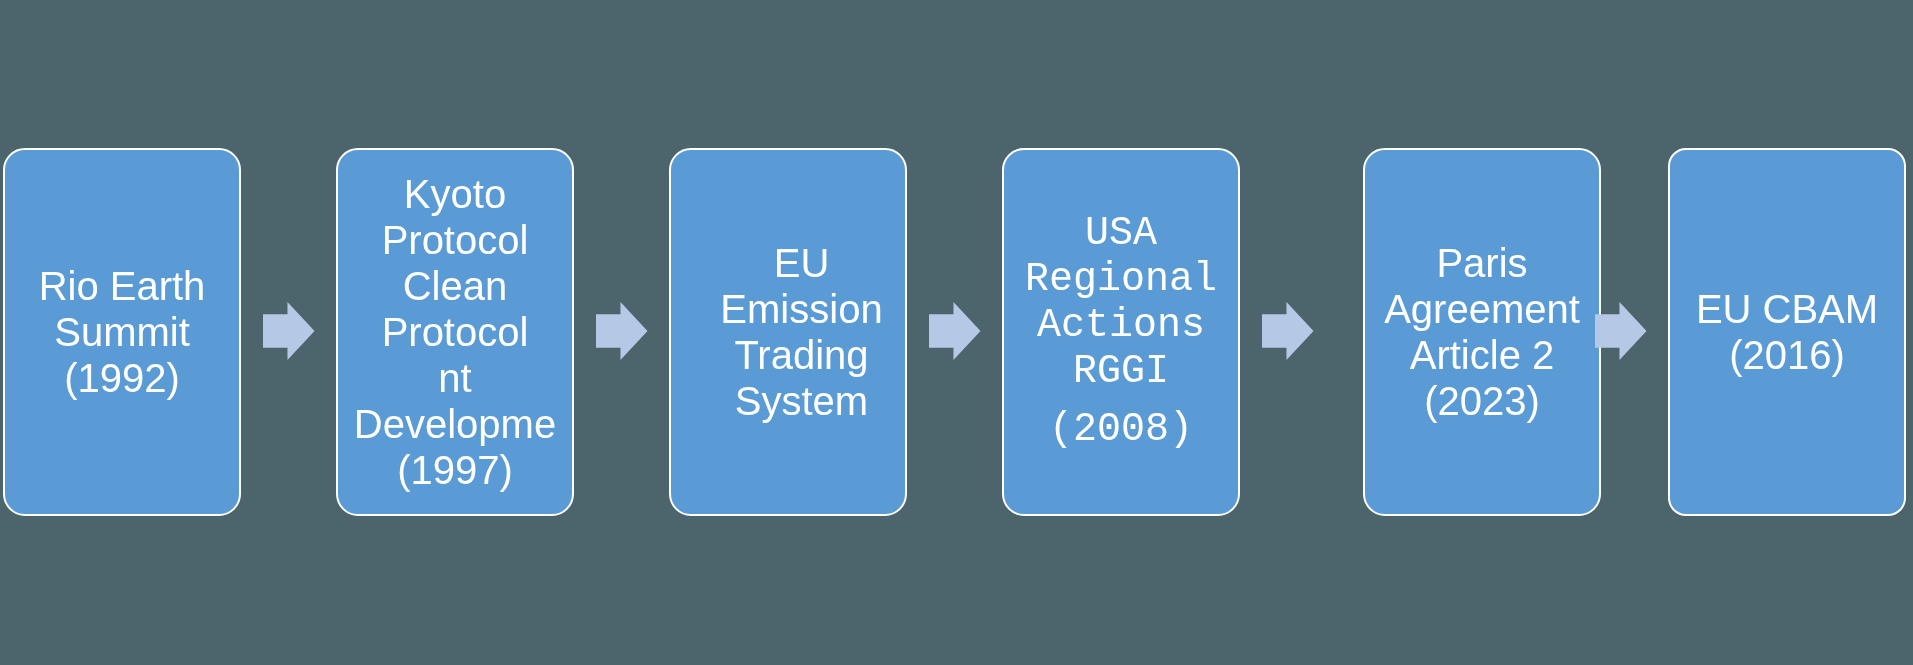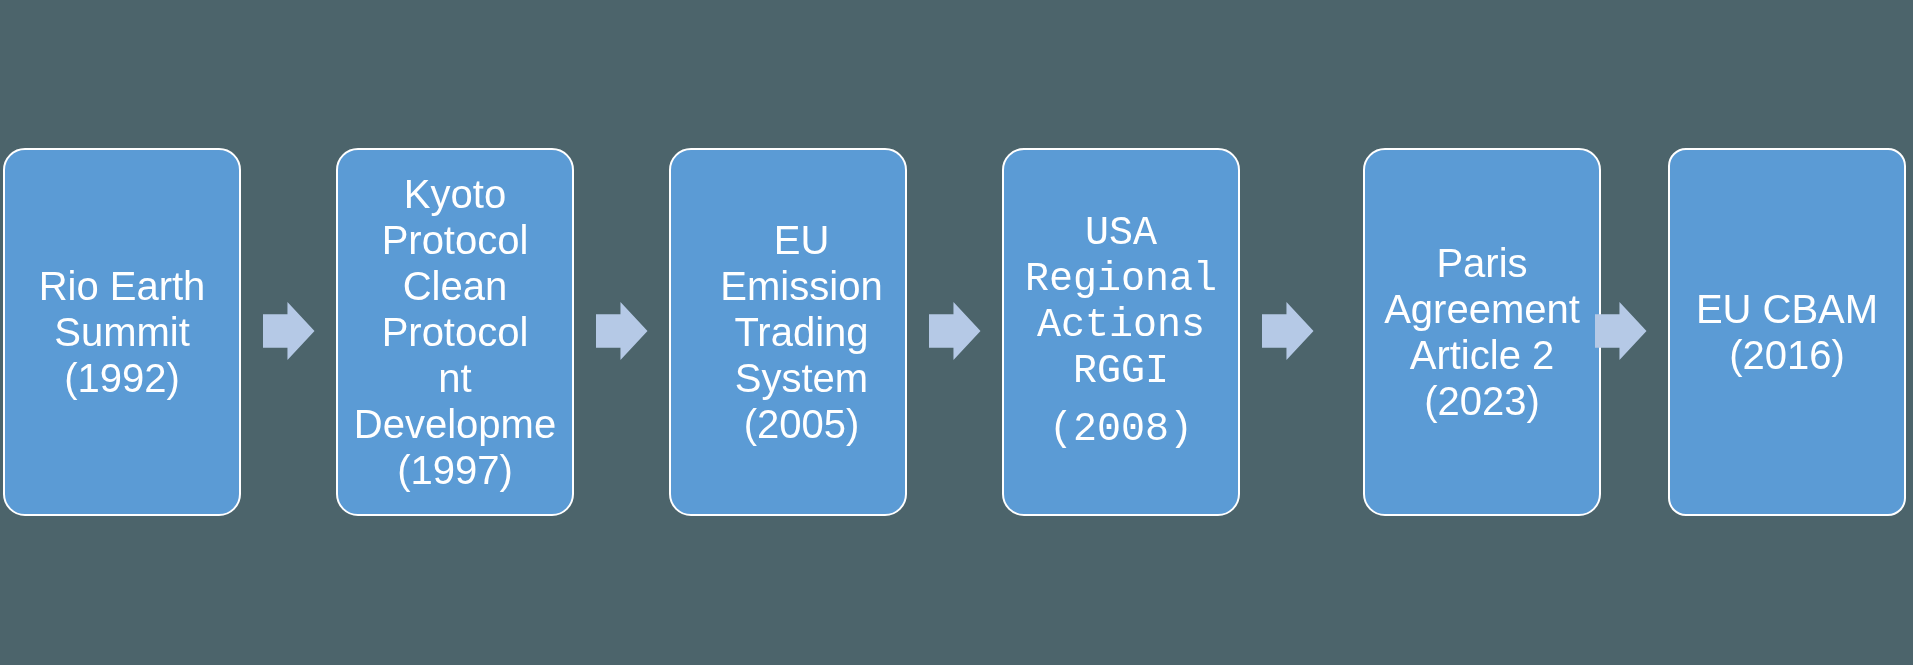--- a/index.html
+++ b/index.html
@@ -72,21 +72,20 @@
       <div class="step-line">nt</div>
       <div class="step-line">Developme</div>
       <div class="step-line">(1997)</div>
     </div>
     <div class="flow-arrow" style="left: 595.5px;"></div>
     <div class="flow-step" style="left: 669px; padding-left: 27px;">
       <div class="step-line">EU</div>
       <div class="step-line">Emission</div>
       <div class="step-line">Trading</div>
       <div class="step-line">System</div>
-      <div class="step-line">(2005)</div>
     </div>
     <div class="flow-arrow" style="left: 928.5px;"></div>
     <div class="flow-step" style="left: 1002px; font-family: Liberation Mono, monospace;">
       <div class="step-line">USA</div>
       <div class="step-line">Regional</div>
       <div class="step-line">Actions</div>
       <div class="step-line">RGGI</div>
       <div class="step-line gap-top">(2008)</div>
     </div>
     <div class="flow-arrow" style="left: 1261.5px;"></div>

